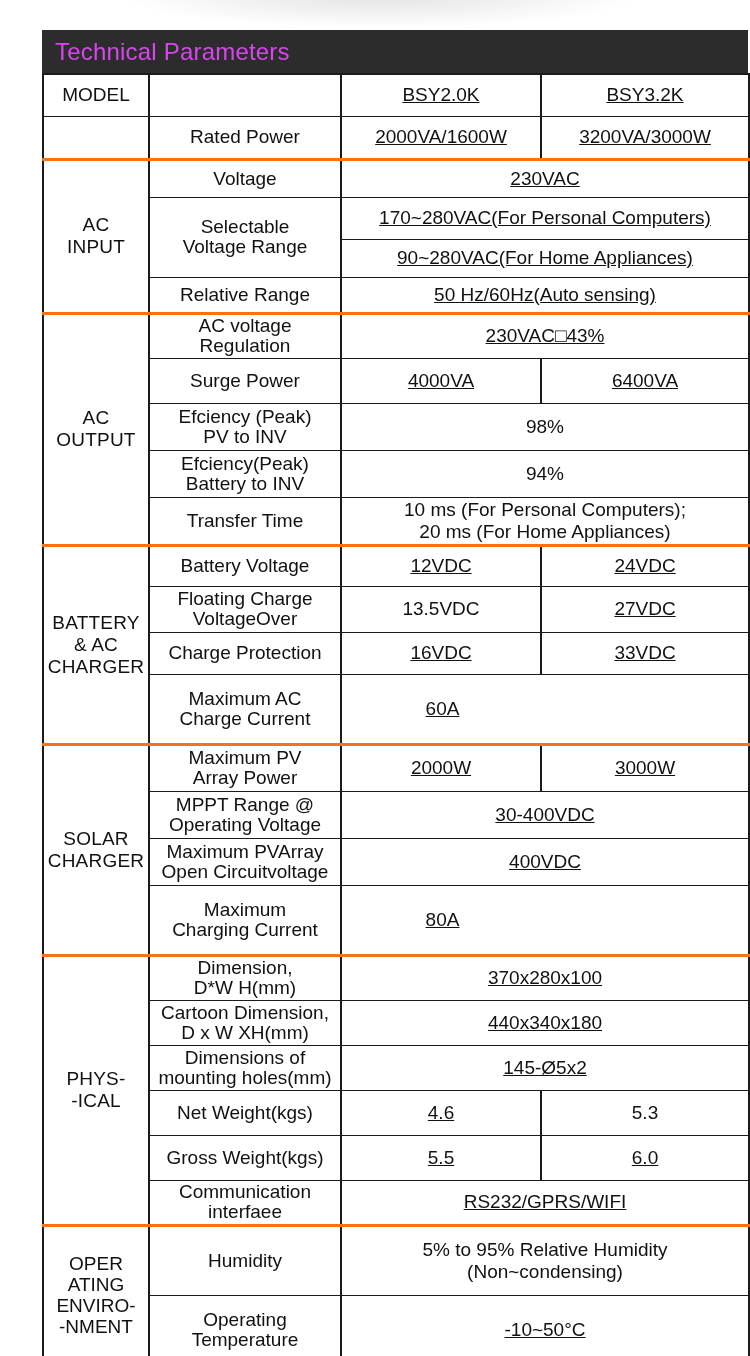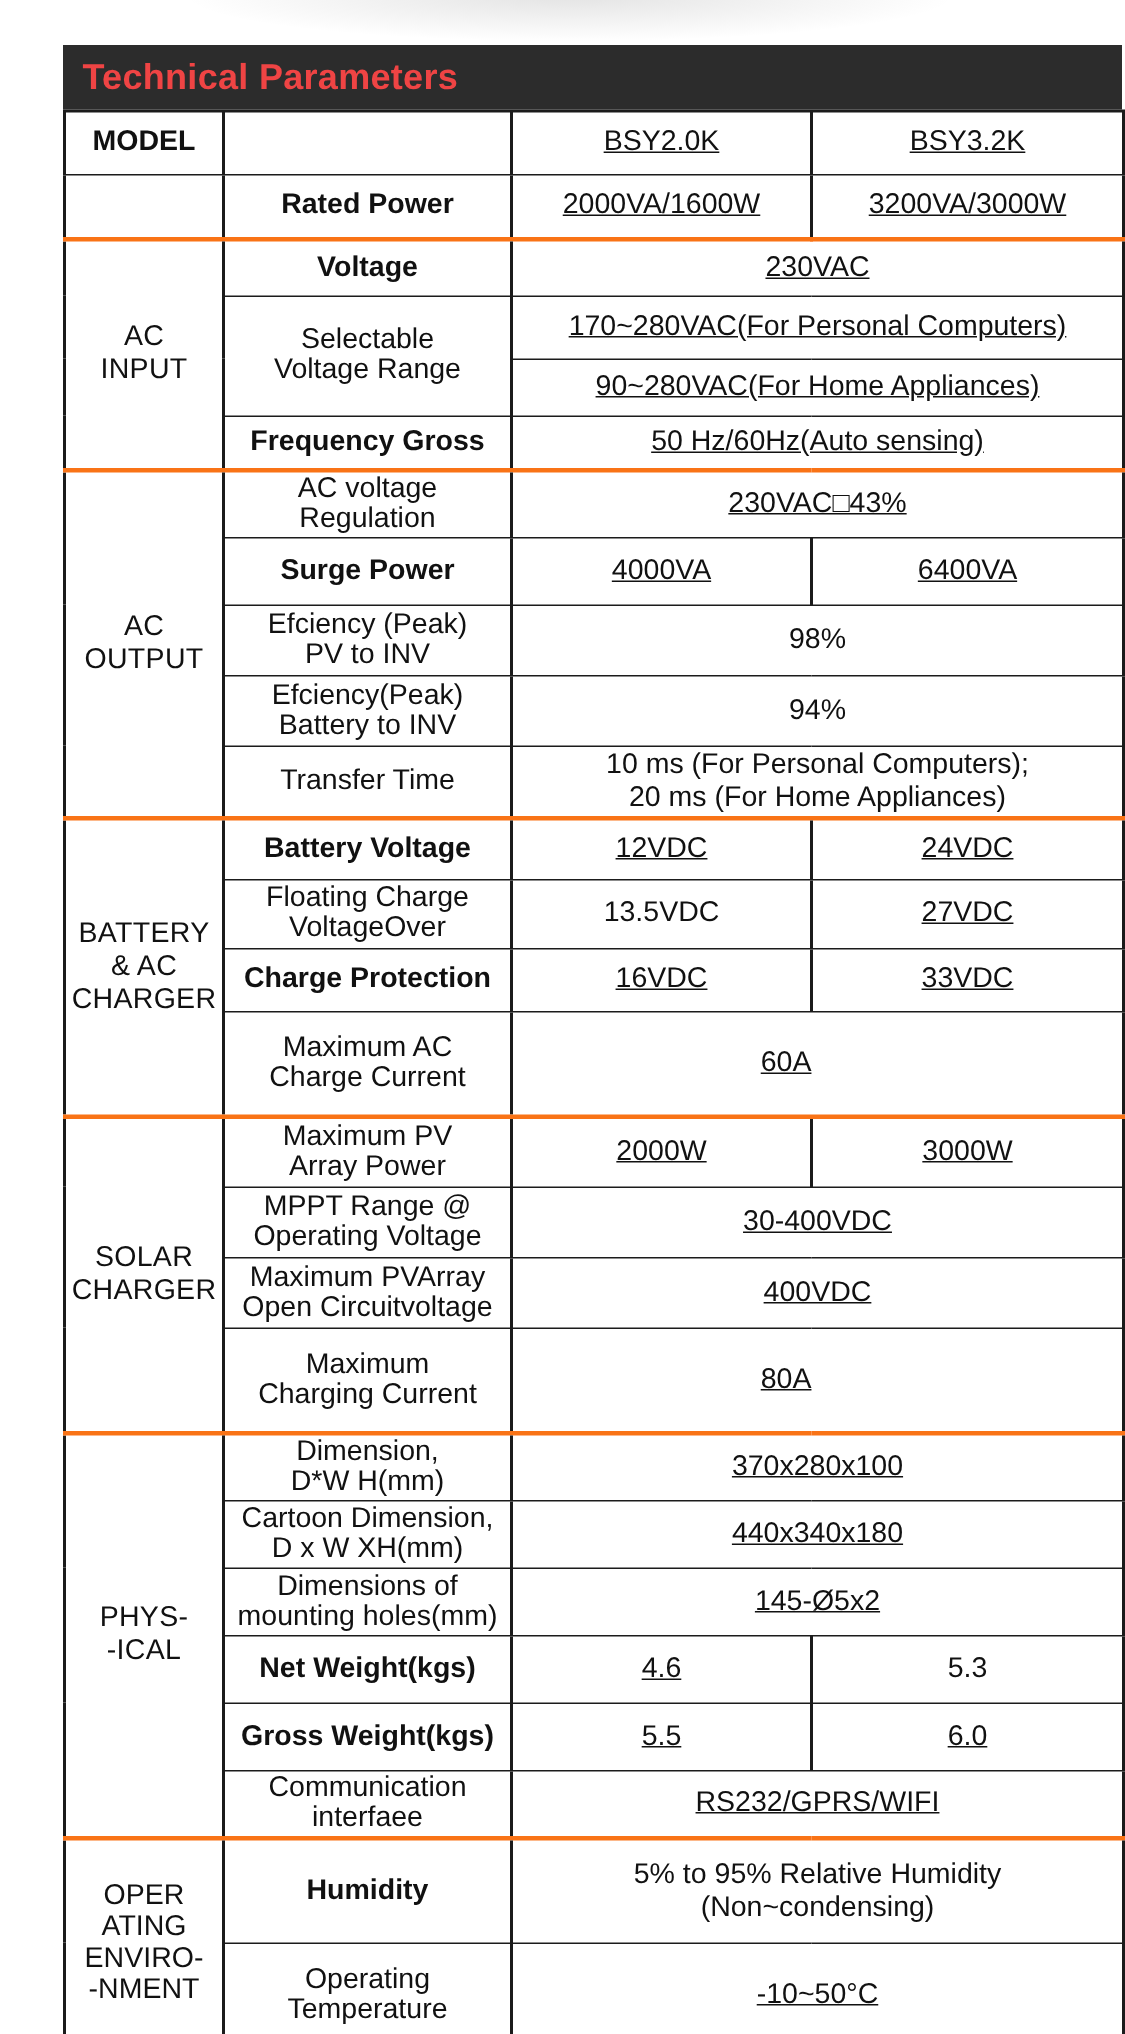--- a/index.html
+++ b/index.html
@@ -17,22 +17,22 @@
     background: radial-gradient(ellipse at center, rgba(40,40,40,0.13), rgba(40,40,40,0.0) 70%);
     pointer-events: none;
   }
   .sheet {
     position: absolute; top: 30px; left: 42px;
     width: 706px;
   }
   .title-bar {
     width: 100%; height: 43px;
     background: #2c2c2c;
-    color: #ef4444;
-    font-weight: bold;
+    color: #d946ef;
+    font-weight: normal;
     font-size: 24px;
     line-height: 43px;
     padding-left: 13px;
     letter-spacing: 0.2px;
   }
   table.spec {
     width: 100%;
     border-collapse: collapse;
     table-layout: fixed;
   }
@@ -45,27 +45,27 @@
     padding: 1px 2px;
     font-size: 19px;
     white-space: pre-line;
     overflow: hidden;
   }
   table.spec { border: 2px solid #1b1b1b; border-bottom-width: 3px; }
   tr.section-top > td { border-top: 3px solid #f97316; }
   td.group { font-size: 18px; line-height: 22px; letter-spacing: 0.2px; margin-left: 28px; }
   td.group-sm { font-size: 16.5px; line-height: 21px; }
   td.label2 { font-size: 17px; line-height: 20px; }
-  td.label1 { font-size: 18px; font-weight: bold; }
+  td.label1 { font-size: 18px; }
   td.label-big { font-size: 21px; }
   td.val { font-size: 19px; text-decoration: underline; }
   td.val2 { font-size: 18px; line-height: 22px; }
   td.val-big { font-size: 22px; }
   td.val-mid { font-size: 21px; margin-left: 23px; }
-  .half-center { width: 49%; text-align: right; }
+  .half-center { width: 49%; text-align: center; }
 </style>
 </head>
 <body>
 
 <div class="smudge"></div>
 
 <div class="sheet">
   <div class="title-bar">Technical Parameters</div>
 
   <table class="spec">
@@ -99,21 +99,21 @@
     </tr>
     <tr style="height:42px">
       <td class="label2" rowspan="2">Selectable
 Voltage Range</td>
       <td class="val" colspan="2">170~280VAC(For Personal Computers)</td>
     </tr>
     <tr style="height:38px">
       <td class="val" colspan="2">90~280VAC(For Home Appliances)</td>
     </tr>
     <tr style="height:36px">
-      <td class="label1">Frequency Gross</td>
+      <td class="label1">Relative Range</td>
       <td class="val" colspan="2">50 Hz/60Hz(Auto sensing)</td>
     </tr>
 
     <tr style="height:45px" class="section-top">
       <td class="group" rowspan="5">AC
 OUTPUT</td>
       <td class="label2">AC voltage
 Regulation</td>
       <td class="val" colspan="2">230VAC□43%</td>
     </tr>

